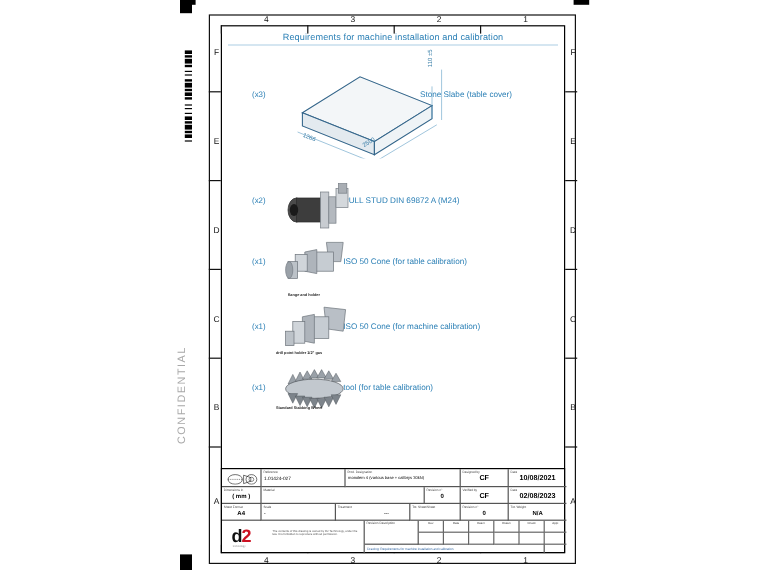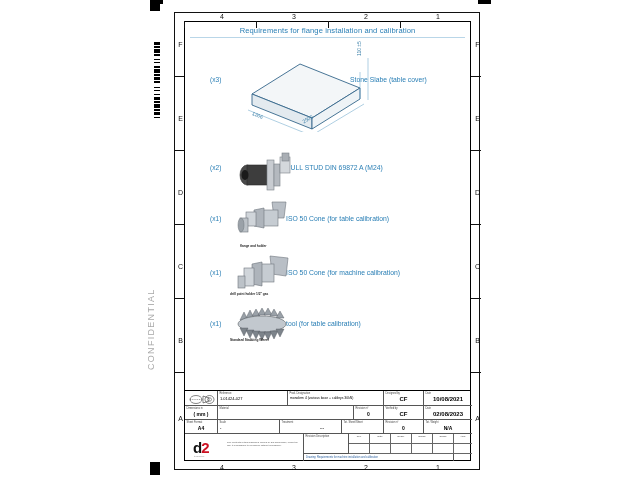--- a/index.html
+++ b/index.html
@@ -312,21 +312,21 @@
     <div class="tick" style="left:14px;top:146px;width:10px;height:1px;"></div>
     <div class="tick" style="left:14px;top:220px;width:10px;height:1px;"></div>
     <div class="tick" style="left:14px;top:294px;width:10px;height:1px;"></div>
     <div class="tick" style="left:14px;top:368px;width:10px;height:1px;"></div>
     <div class="tick" style="left:311px;top:72px;width:10px;height:1px;"></div>
     <div class="tick" style="left:311px;top:146px;width:10px;height:1px;"></div>
     <div class="tick" style="left:311px;top:220px;width:10px;height:1px;"></div>
     <div class="tick" style="left:311px;top:294px;width:10px;height:1px;"></div>
     <div class="tick" style="left:311px;top:368px;width:10px;height:1px;"></div>
 
-    <div id="dwg-title">Requirements for flange installation and calibration</div>
+    <div id="dwg-title">Requirements for machine installation and calibration</div>
     <div id="title-rule"></div>
 
     <div class="item-row" style="left:0;top:0;">
       <div class="qty" style="left:50px;top:72px;">(x3)</div>
       <div class="item-label" style="left:190px;top:72px;">Stone Slabe (table cover)</div>
 
       <svg width="140" height="90" style="position:absolute;left:72px;top:38px;">
 
         <polygon points="20,52 68,22 128,46 80,76" fill="#f3f6f8" stroke="#33658a" stroke-width=".9"></polygon>
         <polygon points="20,52 20,63 80,87 80,76" fill="#e3eaef" stroke="#33658a" stroke-width=".9"></polygon>

